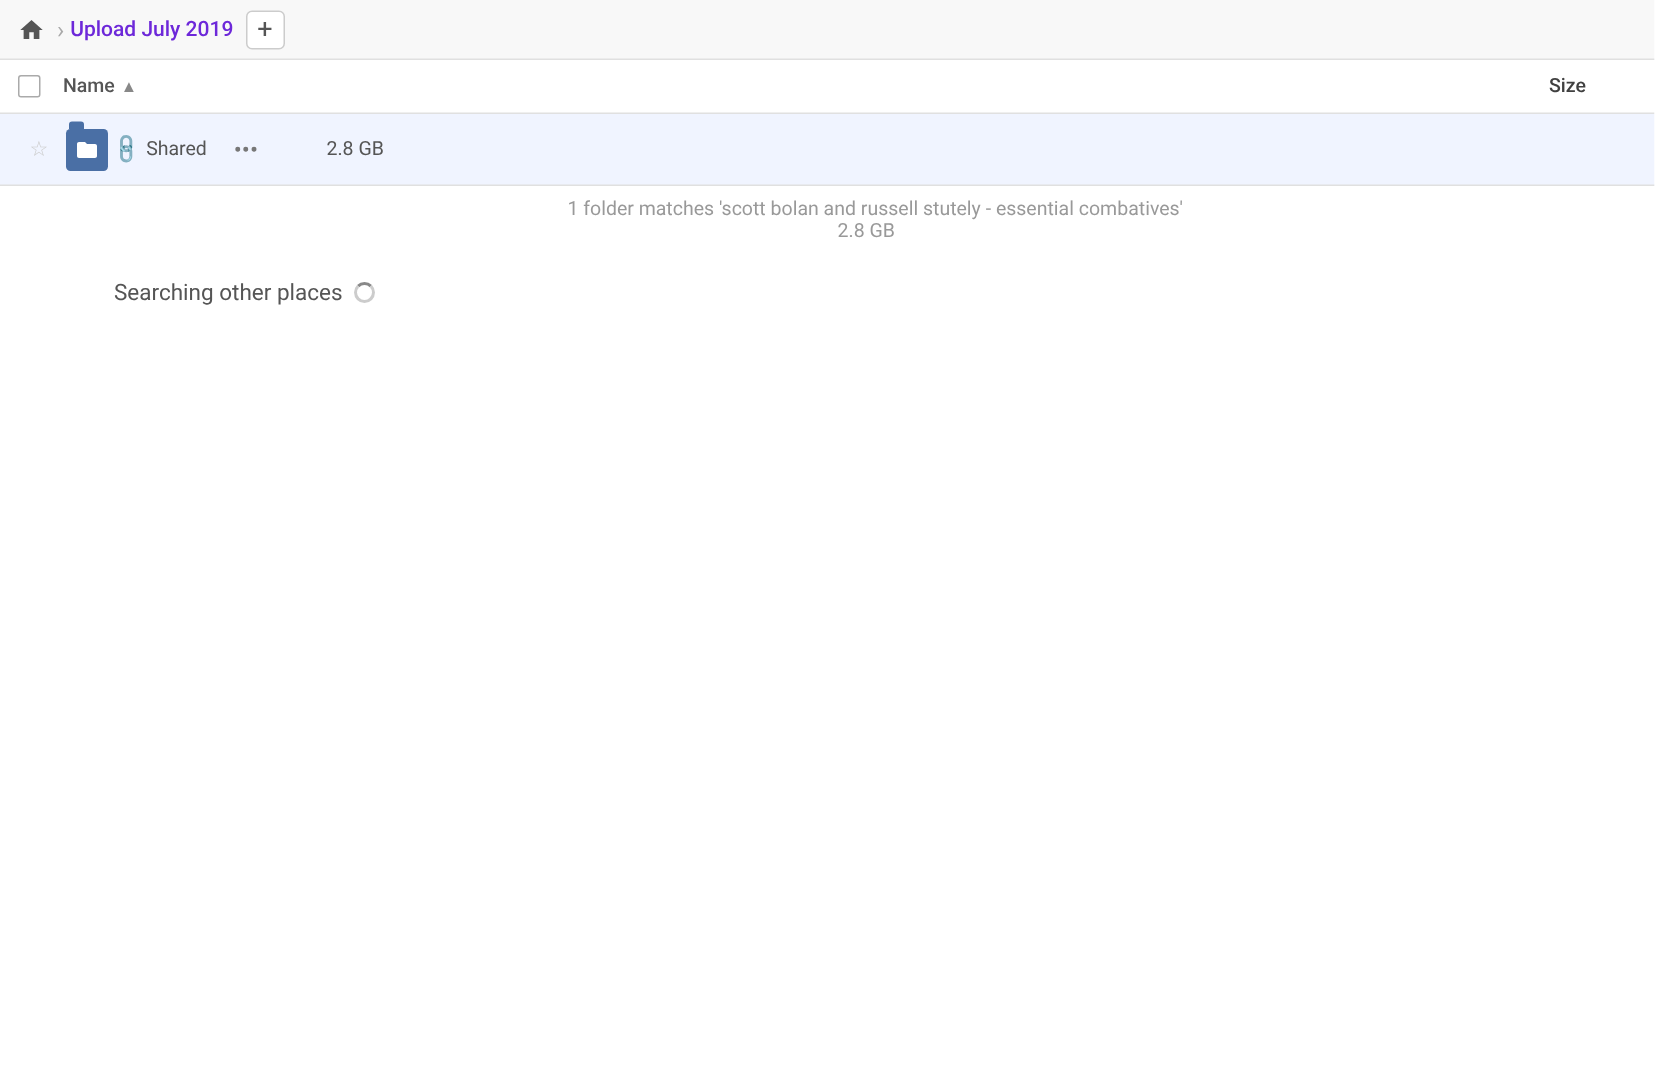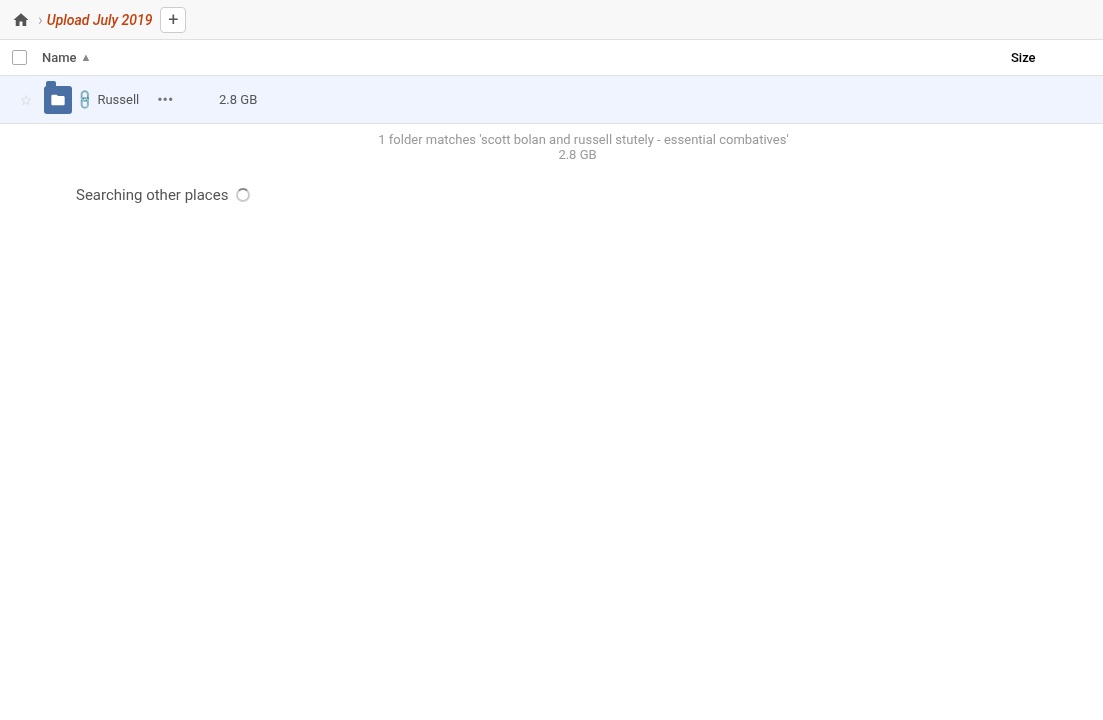--- a/index.html
+++ b/index.html
@@ -42,23 +42,22 @@
     }
 
     .breadcrumb-separator {
       color: #aaa;
       margin: 0 4px;
       font-size: 16px;
     }
 
     .breadcrumb-title {
       font-size: 14px;
-      color: #c2410c;
+      color: #6d28d9;
       font-weight: 500;
-      font-style: italic;
     }
 
     .add-btn {
       display: flex;
       align-items: center;
       justify-content: center;
       width: 26px;
       height: 26px;
       border: 1px solid #ccc;
       border-radius: 4px;
@@ -99,23 +98,23 @@
     }
 
     .col-name-header .sort-arrow {
       margin-left: 4px;
       font-size: 11px;
       color: #888;
     }
 
     .col-size-header {
       width: 80px;
-      text-align: left;
-      font-size: 13px;
-      color: #000000;
+      text-align: center;
+      font-size: 13px;
+      color: #404040;
       font-weight: 500;
       padding-right: 12px;
     }
 
     
     .file-row {
       display: flex;
       align-items: center;
       padding: 0 12px;
       height: 48px;
@@ -308,21 +307,21 @@
   <div class="file-icon-col">
     <div class="folder-icon">
       <svg viewBox="0 0 24 24" xmlns="http://www.w3.org/2000/svg">
         <path d="M20 6h-8l-2-2H4c-1.1 0-2 .9-2 2v12c0 1.1.9 2 2 2h16c1.1 0 2-.9 2-2V8c0-1.1-.9-2-2-2z"></path>
       </svg>
     </div>
   </div>
   <div class="shared-badge-col">
     <div class="shared-badge">
       <span class="link-icon">🔗</span>
-      <span>Russell</span>
+      <span>Shared</span>
     </div>
   </div>
   <div class="more-btn">•••</div>
   <div class="file-size-col">2.8 GB</div>
 </div>
 
 <div class="match-info-row">
   <span>1 folder matches 'scott bolan and russell stutely - essential combatives'</span>
   <span class="match-info-size">2.8 GB</span>
 </div>

